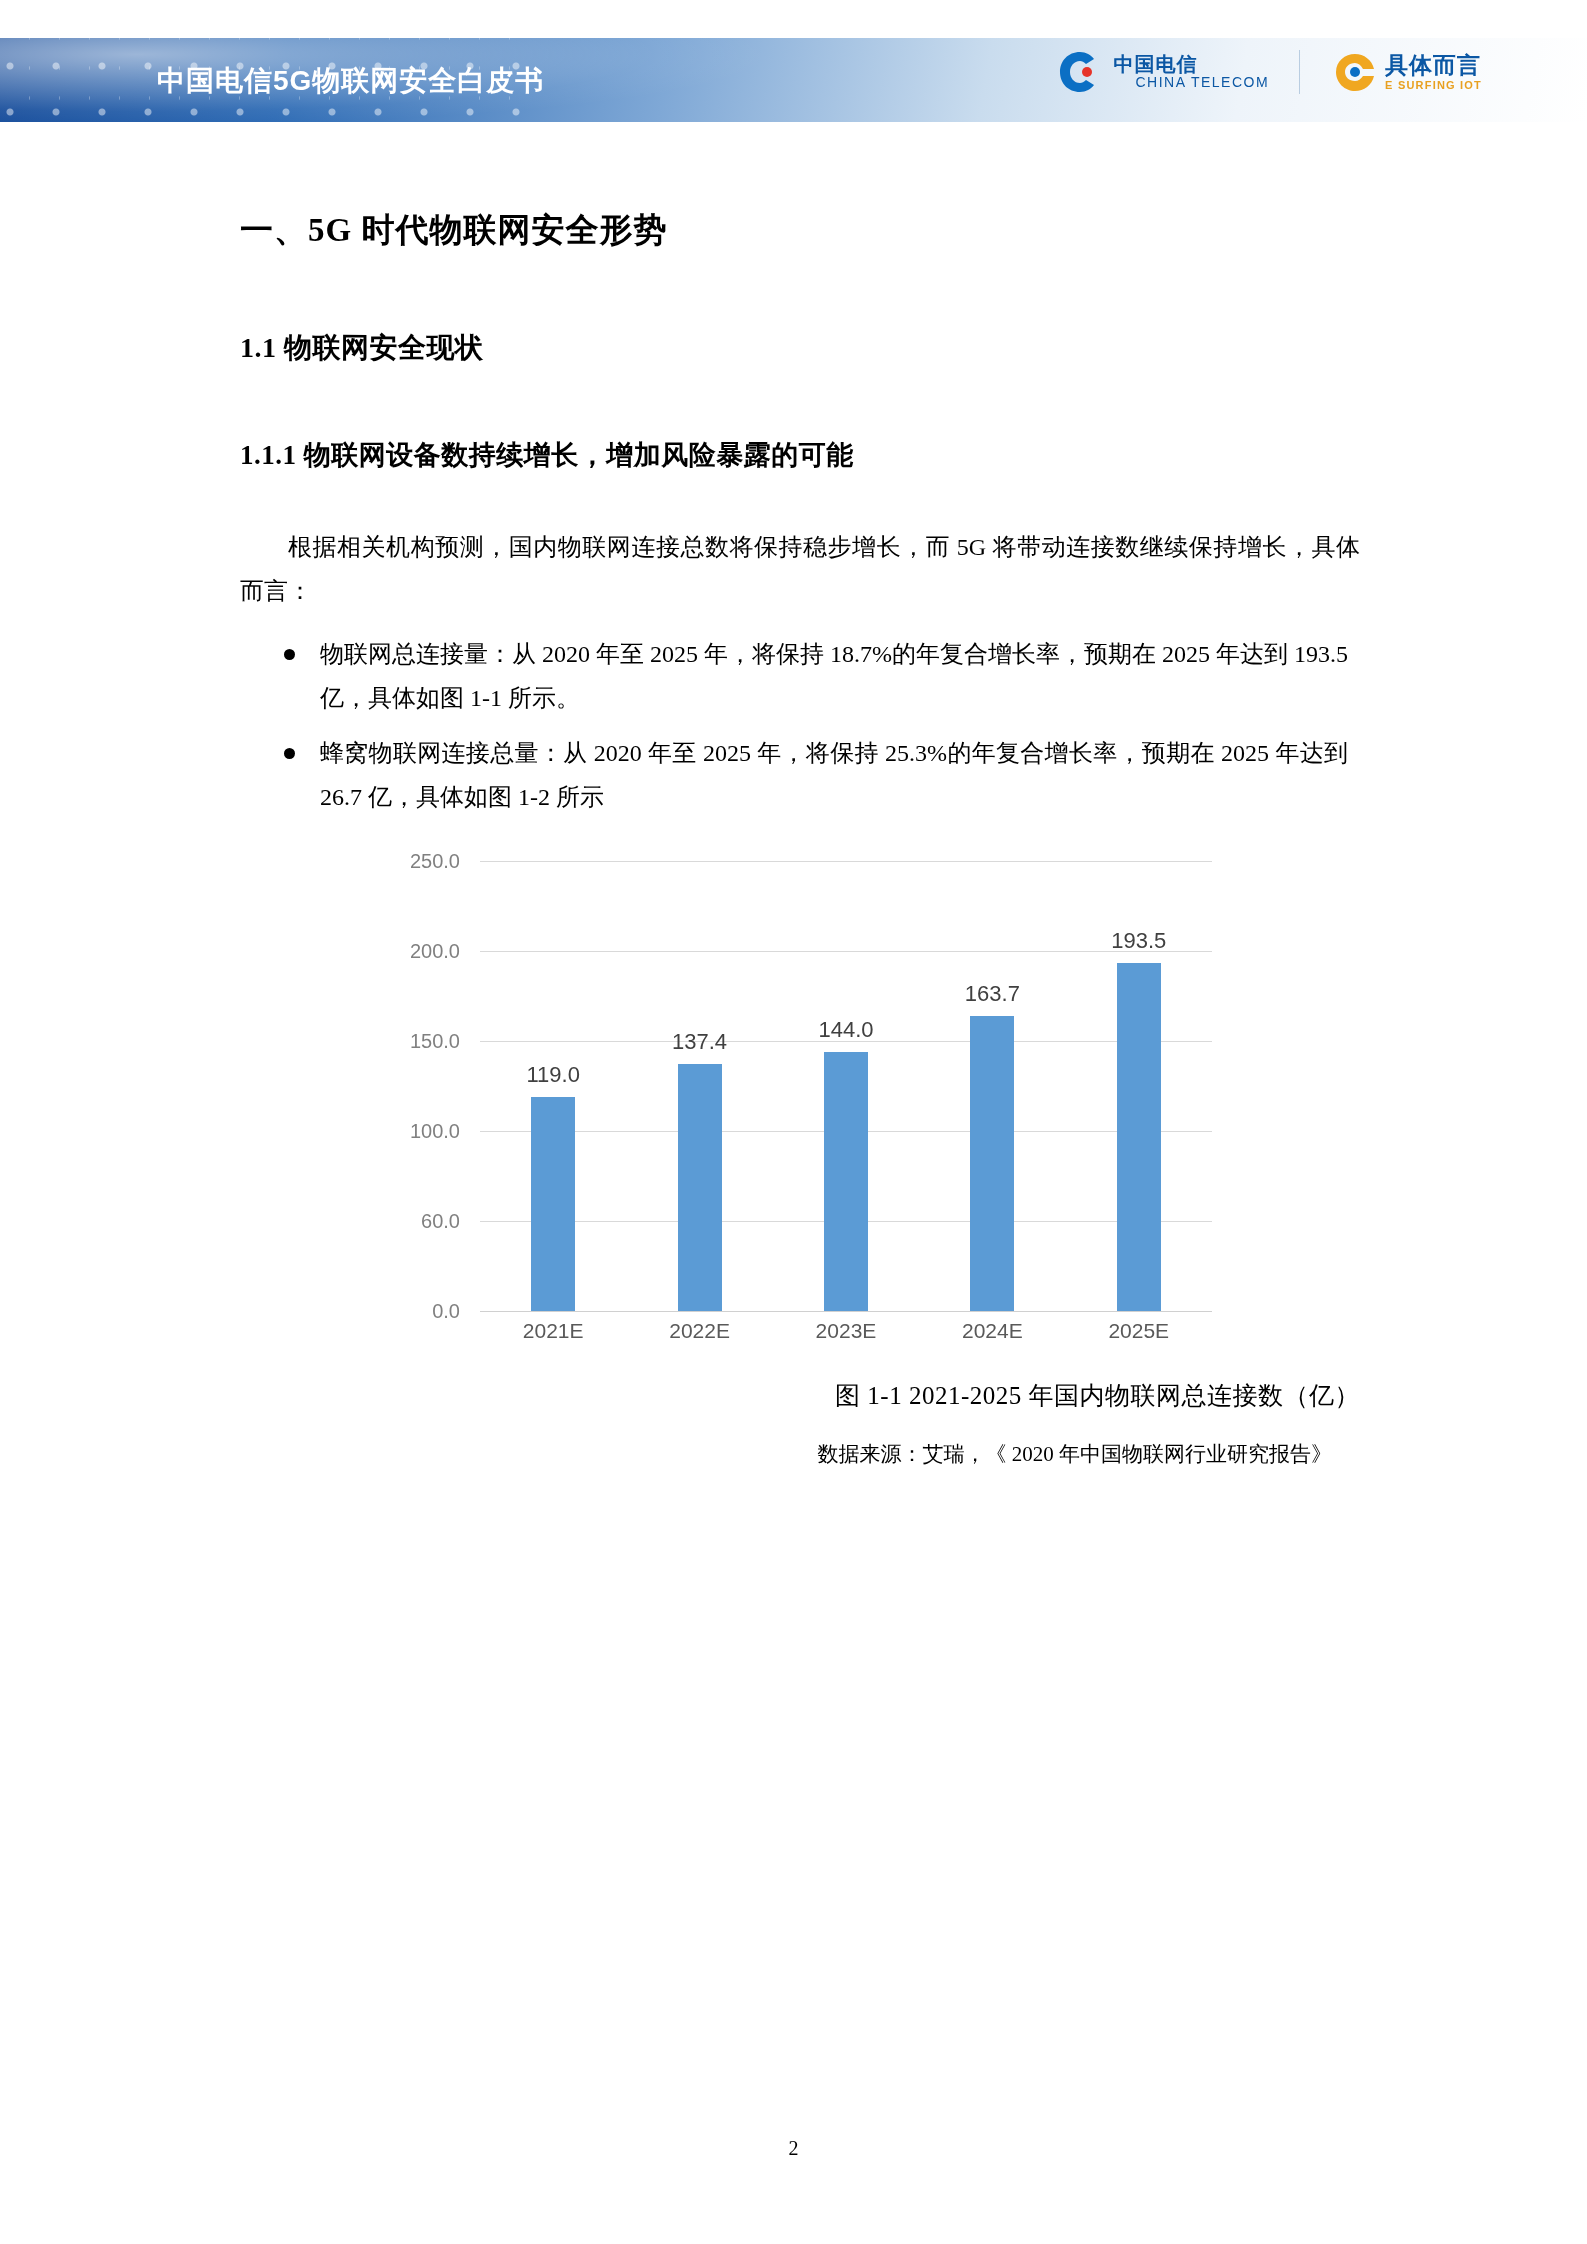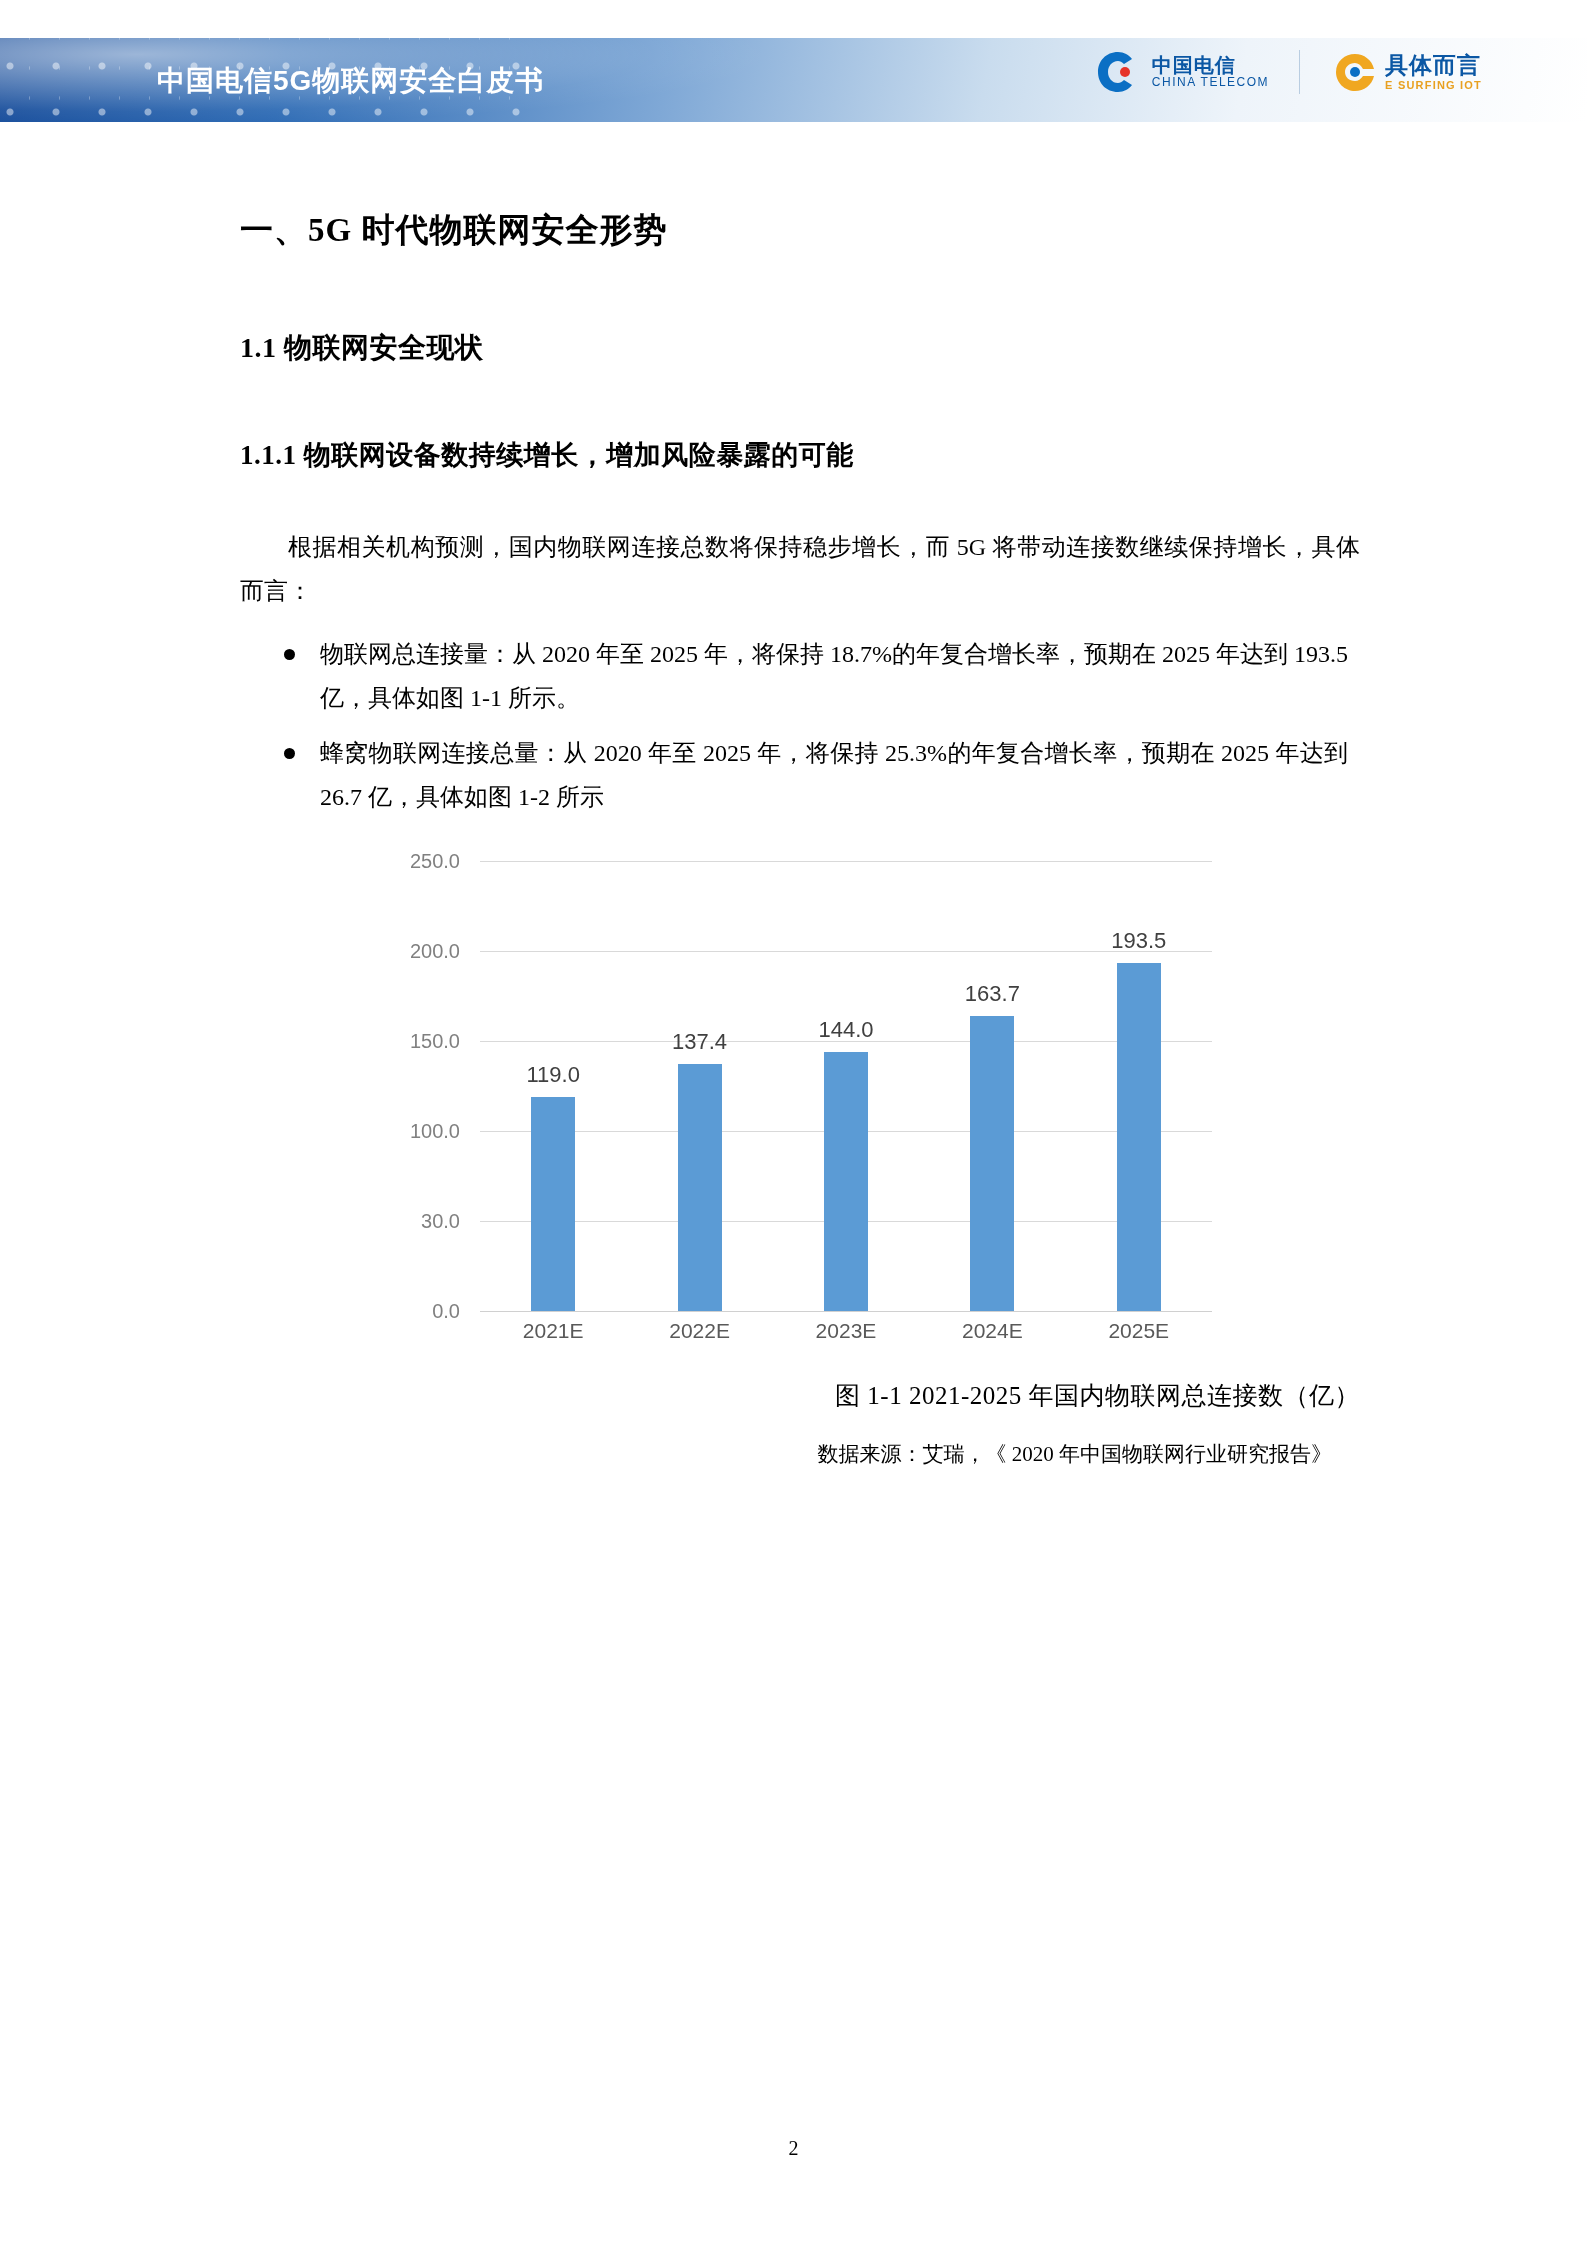--- a/index.html
+++ b/index.html
@@ -90,23 +90,24 @@
   }
   .logo-ct-cn {
     font-family: "Liberation Sans", sans-serif;
     font-weight: bold;
     font-size: 20px;
     color: #0b57a4;
     letter-spacing: 1px;
   }
   .logo-ct-en {
     font-family: "Liberation Sans", sans-serif;
-    font-size: 12px;
+    font-size: 14px;
     color: #0b57a4;
     letter-spacing: 1.5px;
+    margin-left: 22px;
   }
   .logo-divider {
     width: 1px;
     height: 44px;
     background: #b9cde1;
   }
   .logo-iot {
     display: flex;
     align-items: center;
     gap: 9px;
@@ -357,21 +358,21 @@
   </ul>
 
   <div class="figure">
     <div class="chart-box">
 
       <div class="y-labels">
         <div class="y-label" style="top:0px;">250.0</div>
         <div class="y-label" style="top:90px;">200.0</div>
         <div class="y-label" style="top:180px;">150.0</div>
         <div class="y-label" style="top:270px;">100.0</div>
-        <div class="y-label" style="top:360px;">30.0</div>
+        <div class="y-label" style="top:360px;">60.0</div>
         <div class="y-label" style="top:450px;">0.0</div>
       </div>
 
       <div class="plot">
         <div class="gridline" style="top:0px;"></div>
         <div class="gridline" style="top:90px;"></div>
         <div class="gridline" style="top:180px;"></div>
         <div class="gridline" style="top:270px;"></div>
         <div class="gridline" style="top:360px;"></div>
 

